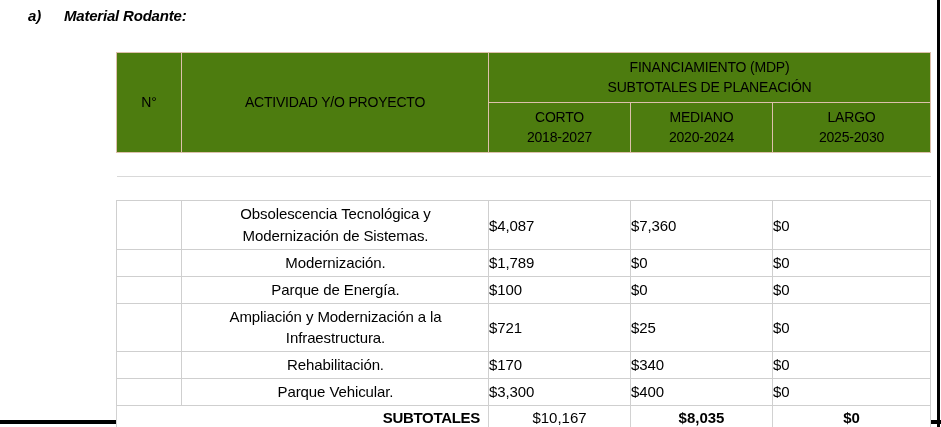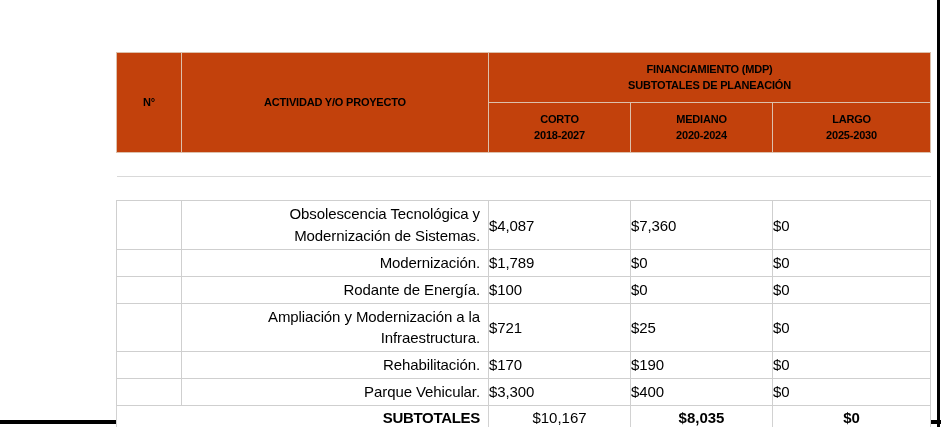--- a/index.html
+++ b/index.html
@@ -45,40 +45,40 @@
   table.fin col.c-med  { width: 142px; }
   table.fin col.c-lar  { width: 158px; }
 
   table.fin th, table.fin td {
     border: 1px solid #cfcfcf;
     vertical-align: middle;
     overflow: hidden;
   }
   
   table.fin thead th {
-    background: #c2410c;
+    background: #4d7c0f;
     border-color: #ddc0ab;
-    font-size: 11px; font-weight: bold;
+    font-size: 14px; font-weight: normal;
     text-align: center;
     letter-spacing: -0.2px;
     line-height: 1.4;
   }
   tr.hrow-top  { height: 50px; }
   tr.hrow-bot  { height: 50px; margin-left: 28px; }
   th.h-fin span { display: block; }
   th.h-period span { display: block; }
 
   
   tr.gap-a td { height: 24px; border: none; border-bottom: 1px solid #d9d9d9; background: #fff; }
   tr.gap-b td { height: 24px; border: none; border-bottom: 1px solid #cfcfcf; background: #fff; }
 
   
   table.fin tbody td { font-size: 15px; background: #ffffff; }
   td.cell-activity {
-    text-align: right;
+    text-align: center;
     padding: 2px 8px 2px 9px;
     line-height: 1.45;
     letter-spacing: -0.1px;
   }
   td.cell-num { text-align: left; letter-spacing: -0.1px; }
   tr.r-tall   { height: 49px; }
   tr.r-tall2  { height: 44px; }
   tr.r-short  { height: 26px; }
   tr.r-short2 { height: 24px; }
 
@@ -99,20 +99,23 @@
   td.sub-num.regular { font-weight: normal; font-size: 15px; }
 </style>
 </head>
 <body>
 
 <div class="page">
 
   <div class="frame-right"></div>
   <div class="frame-bottom"></div>
 
+  <div class="heading">
+    <span class="label">a)</span><span>Material Rodante:</span>
+  </div>
 
   <table class="fin">
     <colgroup>
       <col class="c-no">
         <col class="c-act">
         <col class="c-cor">
         <col class="c-med">
         <col class="c-lar">
     </colgroup>
     <thead>
@@ -156,37 +159,37 @@
       </tr>
       <tr class="r-short">
         <td class="cell-num"></td>
         <td class="cell-activity">Modernización.</td>
         <td class="cell-num">$1,789</td>
         <td class="cell-num">$0</td>
         <td class="cell-num">$0</td>
       </tr>
       <tr class="r-short">
         <td class="cell-num"></td>
-        <td class="cell-activity">Rodante de Energía.</td>
+        <td class="cell-activity">Parque de Energía.</td>
         <td class="cell-num">$100</td>
         <td class="cell-num">$0</td>
         <td class="cell-num">$0</td>
       </tr>
       <tr class="r-tall2">
         <td class="cell-num"></td>
         <td class="cell-activity">Ampliación y Modernización a la Infraestructura.</td>
         <td class="cell-num">$721</td>
         <td class="cell-num">$25</td>
         <td class="cell-num">$0</td>
       </tr>
       <tr class="r-short2">
         <td class="cell-num"></td>
         <td class="cell-activity">Rehabilitación.</td>
         <td class="cell-num">$170</td>
-        <td class="cell-num">$190</td>
+        <td class="cell-num">$340</td>
         <td class="cell-num">$0</td>
       </tr>
       <tr class="r-short2">
         <td class="cell-num"></td>
         <td class="cell-activity">Parque Vehicular.</td>
         <td class="cell-num">$3,300</td>
         <td class="cell-num">$400</td>
         <td class="cell-num">$0</td>
       </tr>
 

